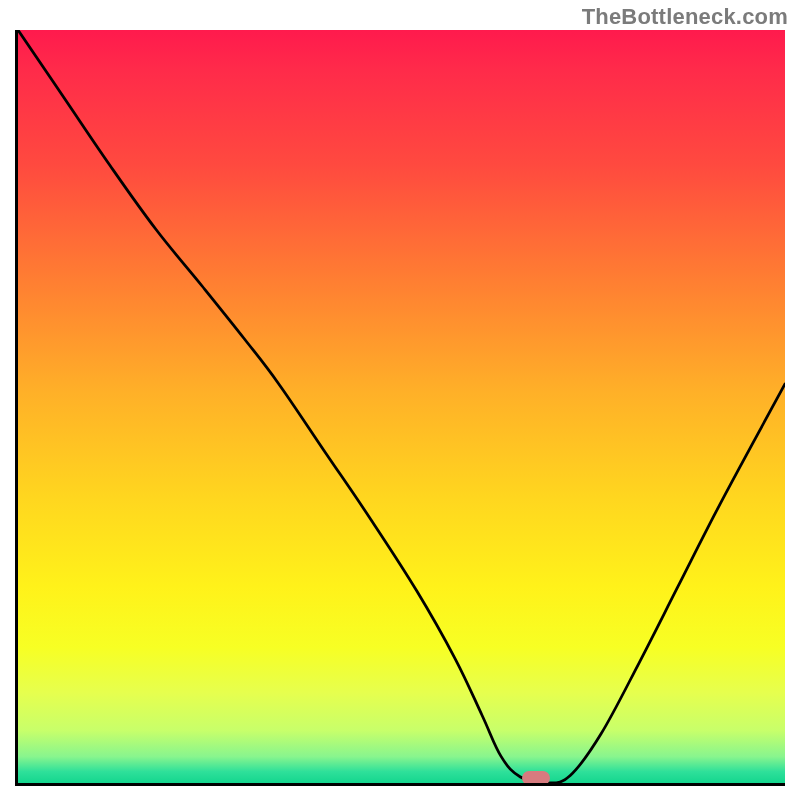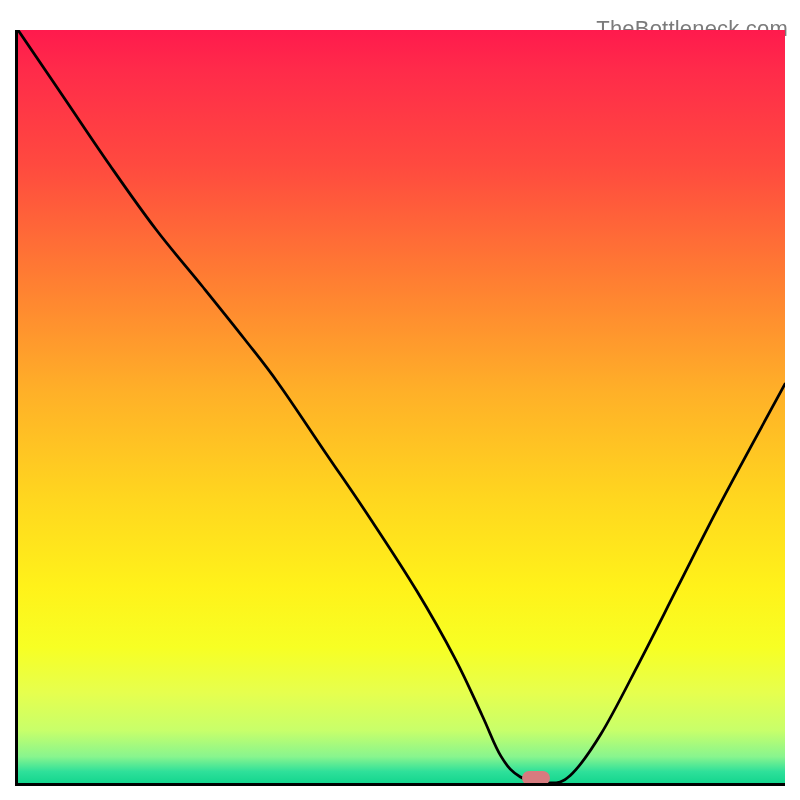--- a/index.html
+++ b/index.html
@@ -13,25 +13,24 @@
   .container {
     position: relative;
     width: 800px;
     height: 800px;
   }
   .attribution {
     position: absolute;
     top: 4px;
     right: 12px;
     font-size: 22px;
-    font-weight: 400;
+    font-weight: 700;
     color: #7b7b7b;
     letter-spacing: 0.2px;
     user-select: none;
-    margin-top: 12px;
   }
   .plot-frame {
     position: absolute;
     left: 15px;
     top: 30px;
     width: 770px;
     height: 756px;
     border-left: 3px solid #000;
     border-bottom: 3px solid #000;
     box-sizing: border-box;

